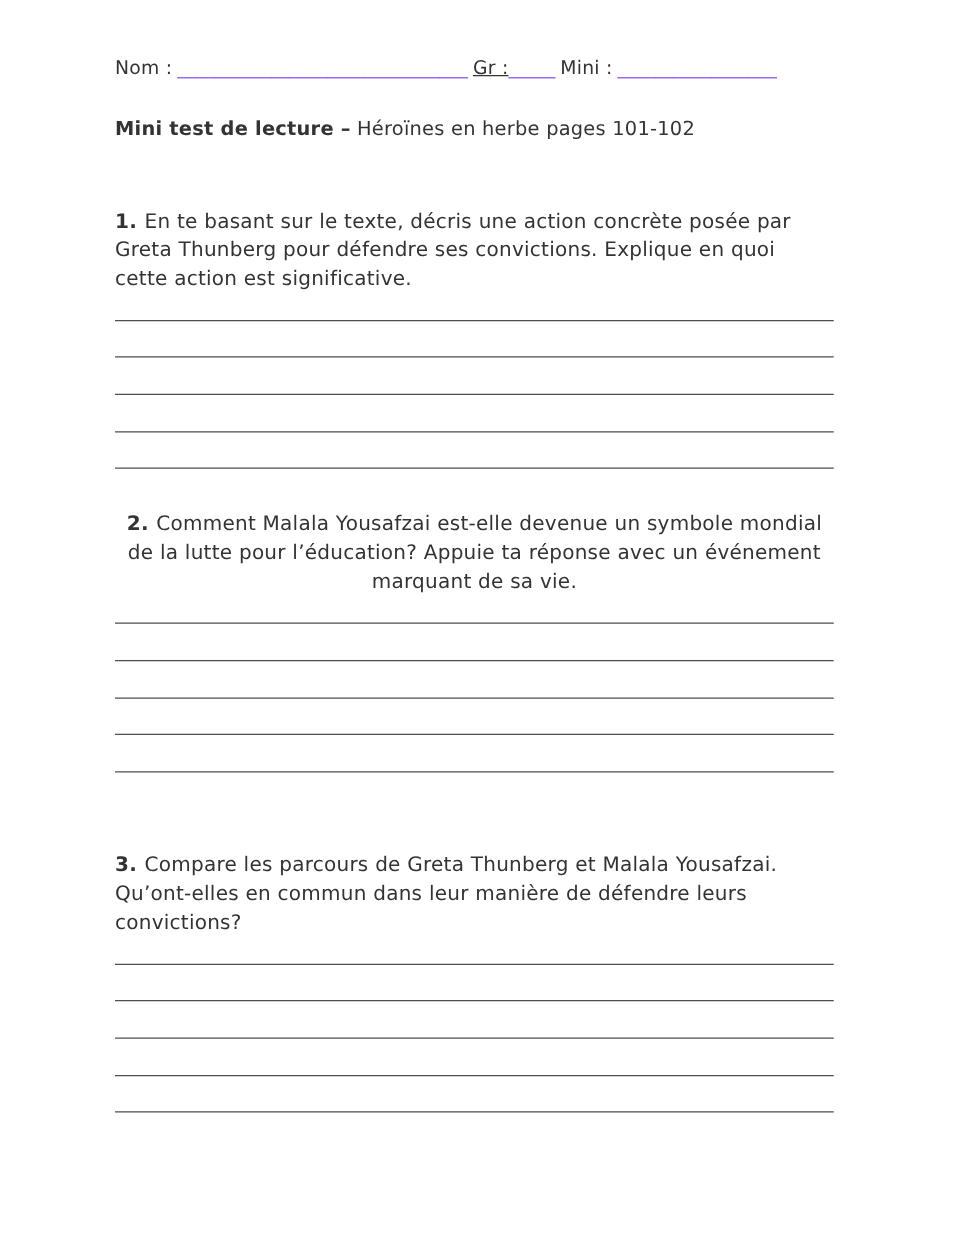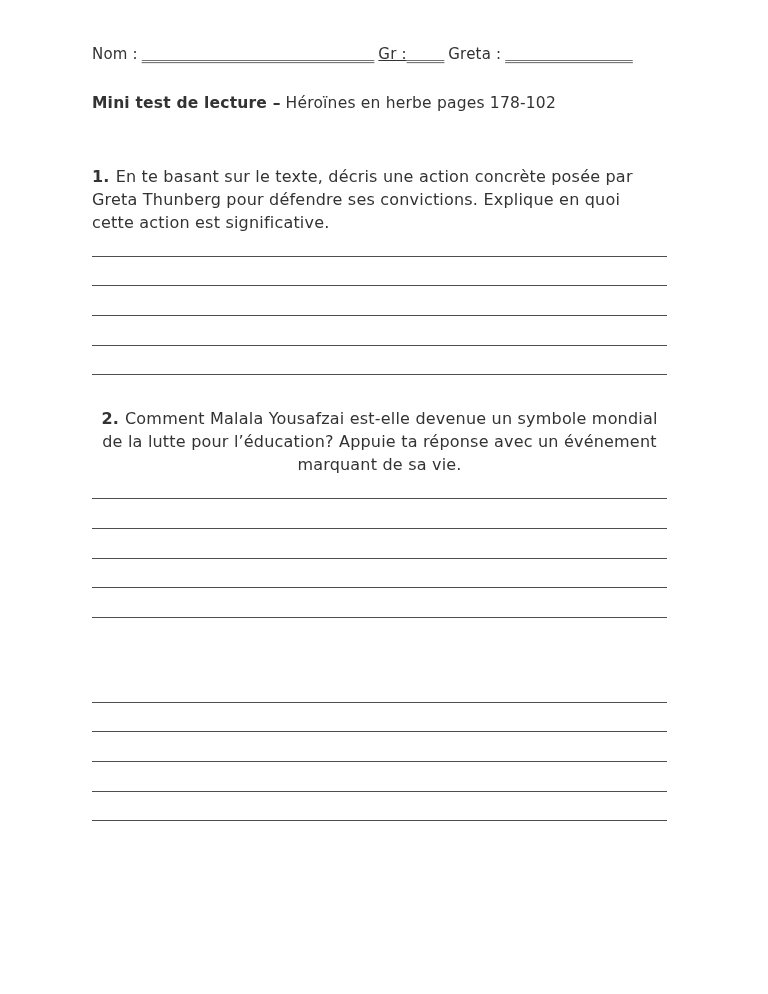--- a/index.html
+++ b/index.html
@@ -24,23 +24,22 @@
   .header-line {
     font-size: 15px;
     line-height: 20px;
     white-space: nowrap;
     letter-spacing: 0.2px;
   }
   .hdr-label { margin-right: 4px; }
   .hdr-label.tight { margin-right: 0; text-decoration: underline; }
   .hdr-blank {
     letter-spacing: 0;
-    color: #737373;
+    color: #8b5cf6;
     margin-right: 4px;
-    text-decoration: underline;
   }
   .hdr-blank:last-child { margin-right: 0; }
 
   
   .title {
     margin-top: 28px;
     font-size: 15.5px;
     line-height: 22px;
     letter-spacing: 0.2px;
   }
@@ -71,25 +70,25 @@
     border-bottom: 1.5px solid #4e4e4e;
   }
 </style>
 </head>
 <body>
 
 <div class="page">
   <div class="sheet">
 
     <div class="header-line">
-      <span class="hdr-label">Nom :</span><span class="hdr-blank">_______________________________</span><span class="hdr-label tight">Gr :</span><span class="hdr-blank">_____</span><span class="hdr-label">Greta :</span><span class="hdr-blank">_________________</span>
+      <span class="hdr-label">Nom :</span><span class="hdr-blank">_______________________________</span><span class="hdr-label tight">Gr :</span><span class="hdr-blank">_____</span><span class="hdr-label">Mini :</span><span class="hdr-blank">_________________</span>
     </div>
 
     <div class="title">
-      <span class="title-bold">Mini test de lecture –</span><span class="title-regular">Héroïnes en herbe pages 178-102</span>
+      <span class="title-bold">Mini test de lecture –</span><span class="title-regular">Héroïnes en herbe pages 101-102</span>
     </div>
 
     <div class="questions" id="questions">
   <section class="question">
     <p class="q-text"><span class="q-num">1.</span><span class="q-body">En te basant sur le texte, décris une action concrète posée par
 Greta Thunberg pour défendre ses convictions. Explique en quoi
 cette action est significative.</span></p>
     <div class="lines">
             <div class="answer-line"></div>
             <div class="answer-line"></div>
@@ -106,20 +105,23 @@
     <div class="lines">
             <div class="answer-line"></div>
             <div class="answer-line"></div>
             <div class="answer-line"></div>
             <div class="answer-line"></div>
             <div class="answer-line"></div>
           </div>
   </section>
 
   <section class="question">
+    <p class="q-text"><span class="q-num">3.</span><span class="q-body">Compare les parcours de Greta Thunberg et Malala Yousafzai.
+Qu’ont-elles en commun dans leur manière de défendre leurs
+convictions?</span></p>
     <div class="lines">
             <div class="answer-line"></div>
             <div class="answer-line"></div>
             <div class="answer-line"></div>
             <div class="answer-line"></div>
             <div class="answer-line"></div>
           </div>
   </section>
 </div>
 

